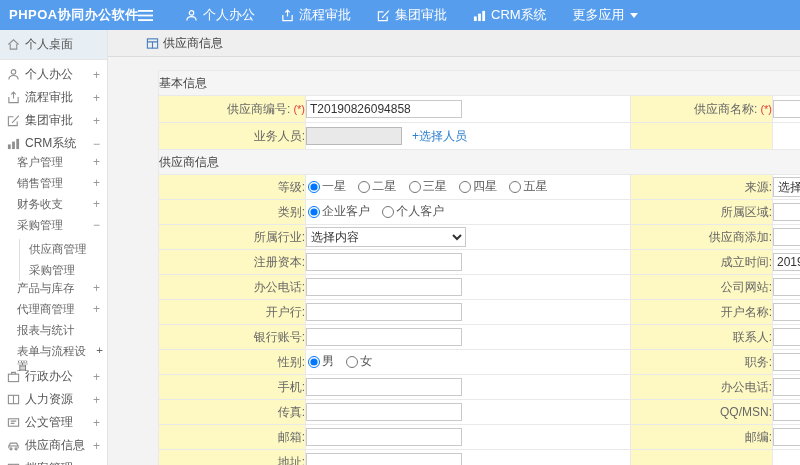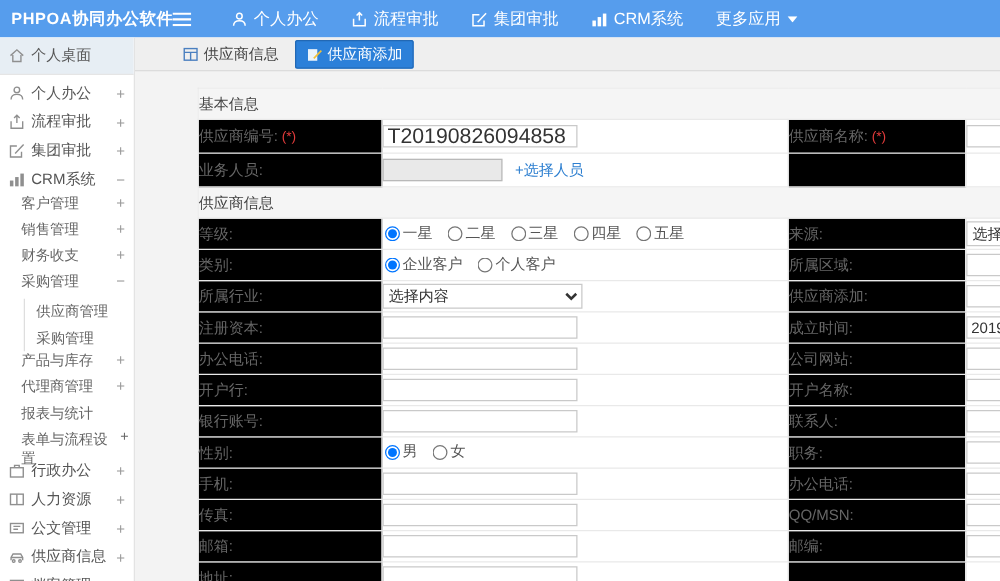--- a/index.html
+++ b/index.html
@@ -27,25 +27,25 @@
   .tabbar { height:27px; background:#efefef; border-bottom:1px solid #dcdcdc; display:flex; align-items:center; padding-left:34px; gap:9px; }
   .tab { display:flex; align-items:center; gap:4px; font-size:12px; color:#444; cursor:pointer; padding:3px 4px; }
   .tab.active { background:var(--tab-active-bg,#2c80d9); color:#fff; border-radius:2px; padding:3px 9px; box-shadow:0 0 0 1px #2268b4 inset; }
 
   
   .form-wrap { margin:13px 0 0 50px; }
   table.form { width:902px; table-layout:fixed; border-collapse:collapse; background:#fff; font-size:12px; border:1px solid #d9d9d9; }
   table.form td { border:1px solid #e9e9e9; height:25px; padding:0; vertical-align:middle; }
   td.sec { background:#f5f5f5; padding-left:10px; color:#444; height:23px; font-size:12px; }
   tr.tall td { height:27px; }
-  td.lbl { background:#000000; padding-left:10px; color:#666; white-space:nowrap; }
+  td.lbl { background:#fef9c3; padding-left:10px; color:#666; white-space:nowrap;text-align:right; }
   td.fld { background:#fff; padding-left:4px; white-space:nowrap; }
   .req { color:var(--required,#e23b3b); font-style:normal; font-size:11px; margin-left:3px; }
   input.txt { width:156px; height:18px; border:1px solid #c9c9c9; font-size:12px; padding:0 3px; font-family:inherit; color:#333; }
-  input.code { font-size:17px; }
+  input.code { font-size:12px; }
   input.ro { width:96px; background:#e9e9e9; border:1px solid #b9b9b9; }
   a.link { color:var(--link,#2d7fd0); font-size:12px; margin-left:10px; text-decoration:none; cursor:pointer; }
   select.sel { width:160px; height:20px; font-size:12px; border:1px solid #c9c9c9; background:#fff; color:#333; font-family:inherit; }
   .radios { color:#555; }
   .rlb { display:inline-flex; align-items:center; cursor:pointer; }
   .rlb input { margin:0 2px 0 9px; width:12px; height:12px; }
   .rlb:first-child input { margin-left:2px; }
 </style>
 </head>
 <body>
@@ -228,27 +228,20 @@
 
   <main class="content">
     <div class="tabbar">
       <div class="tab">
         <svg width="13" height="13" viewBox="0 0 14 14" fill="none" stroke="#4a7fc0" stroke-width="1.2">
             <rect x="1.5" y="2" width="11" height="10"></rect>
             <path d="M1.5 5.3h11M7 5.3V12"></path>
           </svg>
         <span>供应商信息</span>
       </div>
-      <div class="tab active">
-        <svg width="13" height="13" viewBox="0 0 14 14">
-            <rect x="1.5" y="2.5" width="8" height="10" fill="#fff" opacity="0.9"></rect>
-            <path d="M6 10L12.5 3.2l1 1L7 11z" fill="#f2c138"></path>
-          </svg>
-        <span>供应商添加</span>
-      </div>
     </div>
 
     <div class="form-wrap">
       <table class="form">
         <colgroup>
             <col style="width:147px">
             <col style="width:325px">
             <col style="width:142px">
             <col style="width:288px">
           </colgroup>

